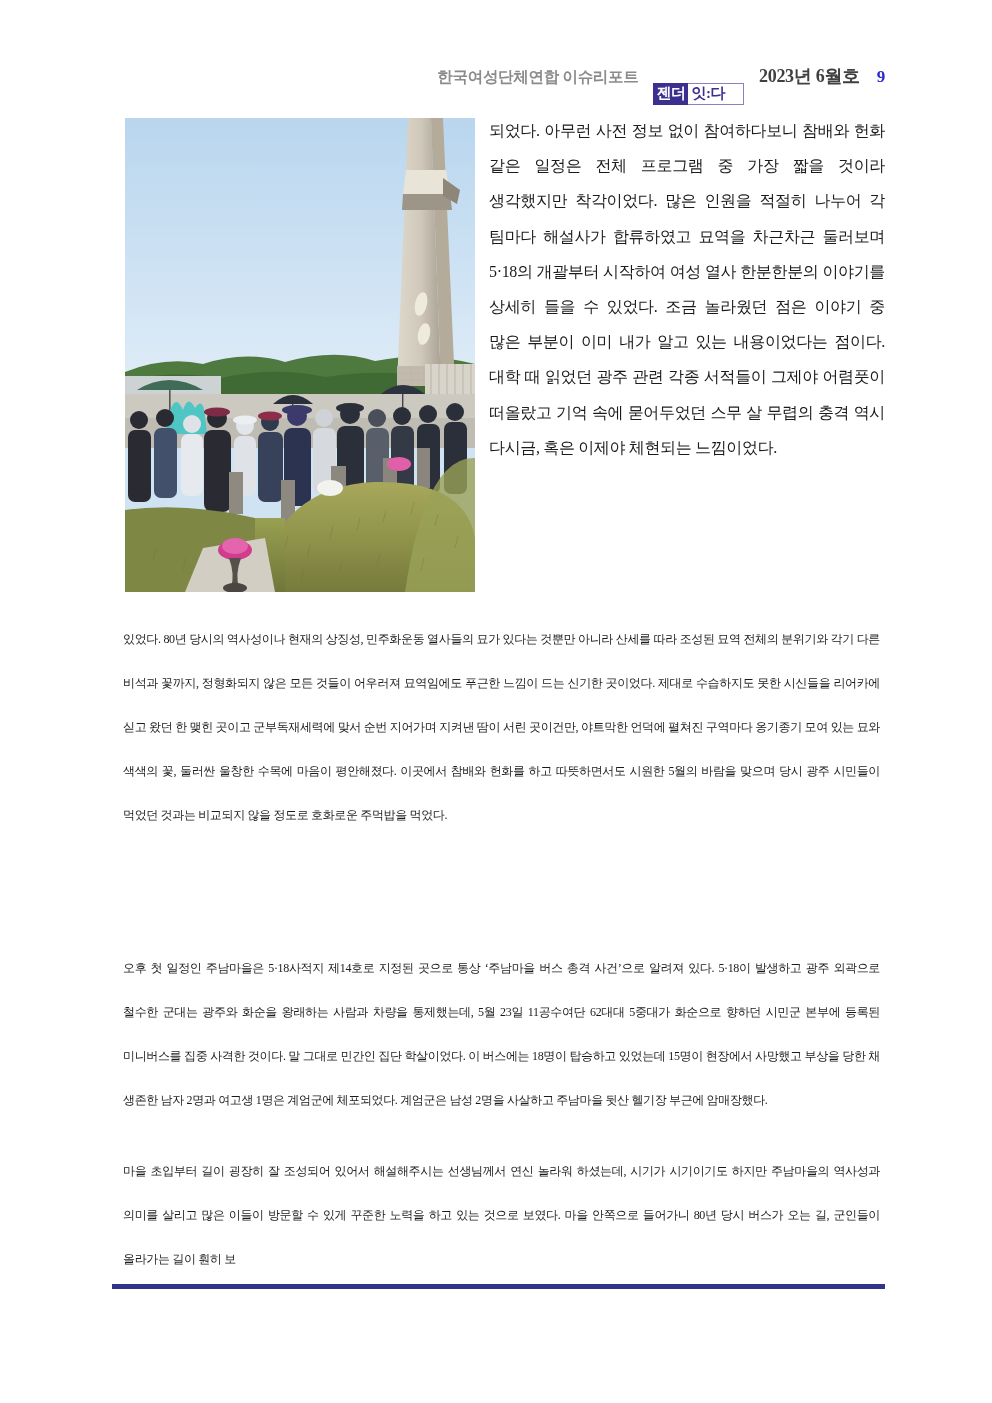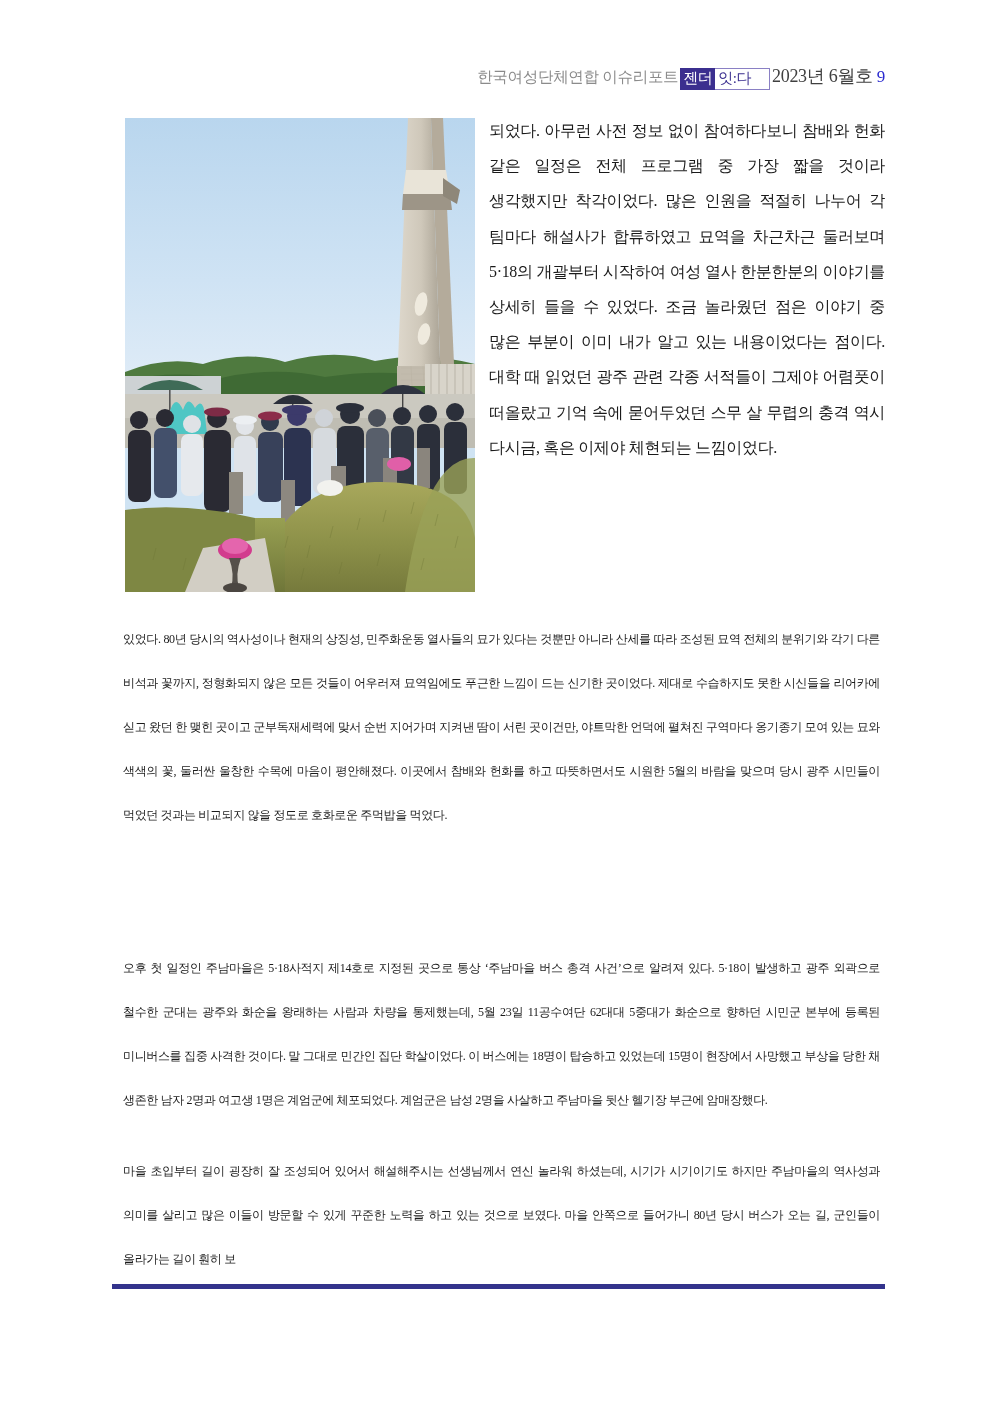--- a/index.html
+++ b/index.html
@@ -23,35 +23,36 @@
     background: #ffffff;
   }
 
   
   .running-header {
     position: absolute;
     top: 64px;
     right: 107px;
     display: flex;
     align-items: baseline;
-    gap: 2px;
+    gap: 15px;
     white-space: nowrap;
+    font-weight: bold;
   }
   .rh-pub {
     font-size: 15.5px;
     color: #8b8b8b;
     letter-spacing: -0.3px;
   }
   .rh-badge {
     display: inline-flex;
     align-items: flex-end;
     font-size: 15px;
     line-height: 1;
     position: relative;
-    top: 1px;
+    top: 16px;
   }
   .rh-badge-dark {
     background: #3b2f8f;
     color: #ffffff;
     padding: 3px 3px 4px 3px;
     letter-spacing: -0.5px;
   }
   .rh-badge-light {
     background: #ffffff;
     color: #3b2f8f;

